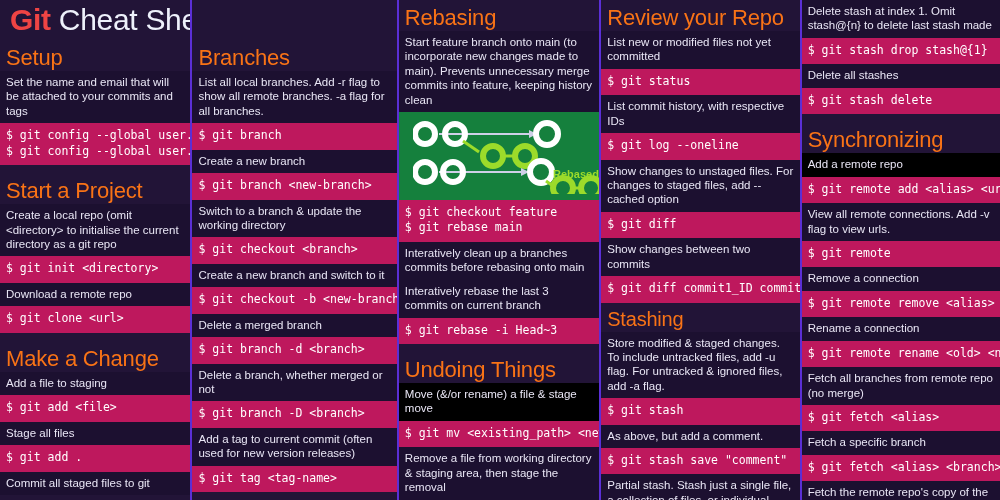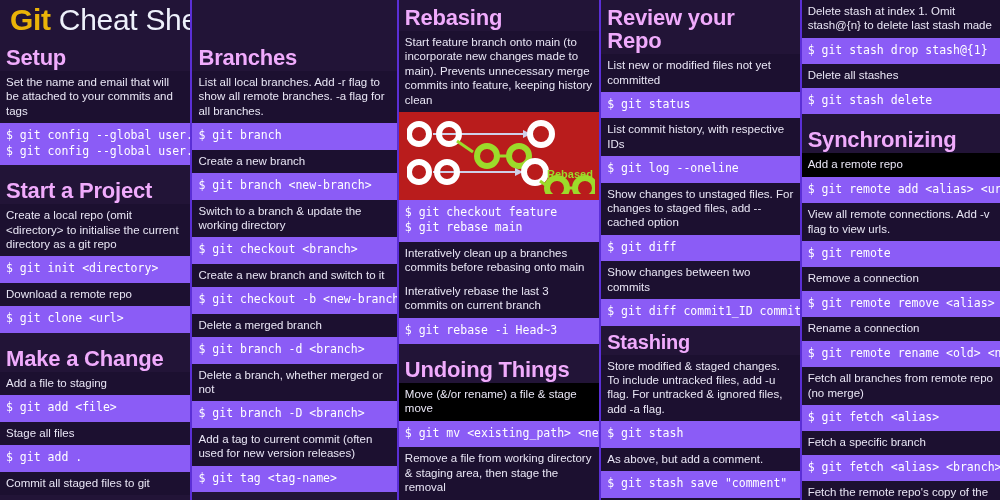--- a/index.html
+++ b/index.html
@@ -42,27 +42,27 @@
     align-items: center;
     padding-left: 10px;
     background: #221437;
   }
   .title {
     font-size: 30px;
     color: #eef1fb;
     letter-spacing: -0.3px;
     white-space: nowrap;
   }
-  .title .bold { font-weight: bold; color: #eab308; }
+  .title .bold { font-weight: bold; color: #ef4444; }
   .title .light { font-weight: normal; }
 
   h2.section {
     font-size: 22px;
-    font-weight: bold;
-    color: #f0abfc;
+    font-weight: normal;
+    color: #f97316;
     padding: 6px 6px 2px 6px;
     line-height: 1.05;
     letter-spacing: -0.2px;
     background: #221437;
   }
   h2.section.small { font-size: 20px; }
 
   .desc {
     font-size: 11.5px;
     color: #e9e6f5;
@@ -71,29 +71,29 @@
     background: #1c1030;
   }
   .desc.plain { background: #000000; }
 
   .code {
     font-family: "DejaVu Sans Mono", "Liberation Mono", monospace;
     font-size: 11.5px;
     color: #ffffff;
     line-height: 1.35;
     padding: 5px 6px 6px 6px;
-    background: #8b5cf6;
+    background: #be185d;
     word-break: break-word;
   }
   .spacer { height: 8px; background: #221437; }
 
   
   .diagram {
-    background: #b91c1c;
-    padding: 4px 4px 6px 8px;
+    background: #15803d;
+    padding: 4px 4px 6px 14px;
   }
   svg { display: block; }
 </style>
 </head>
 <body>
 
 <div class="sheet">
 
   <div class="col col-1">
     <div class="title-bar">

